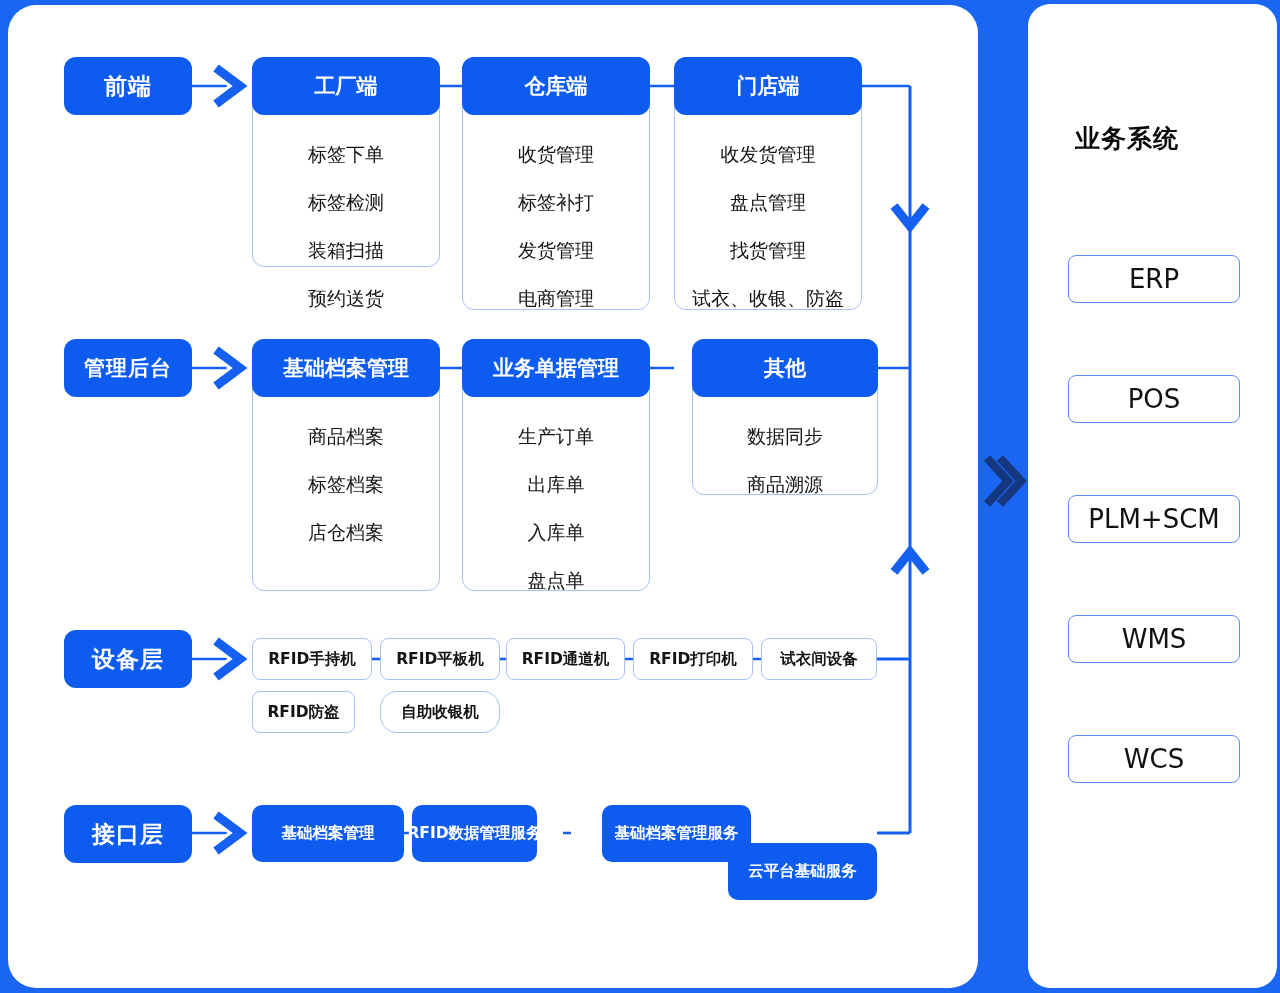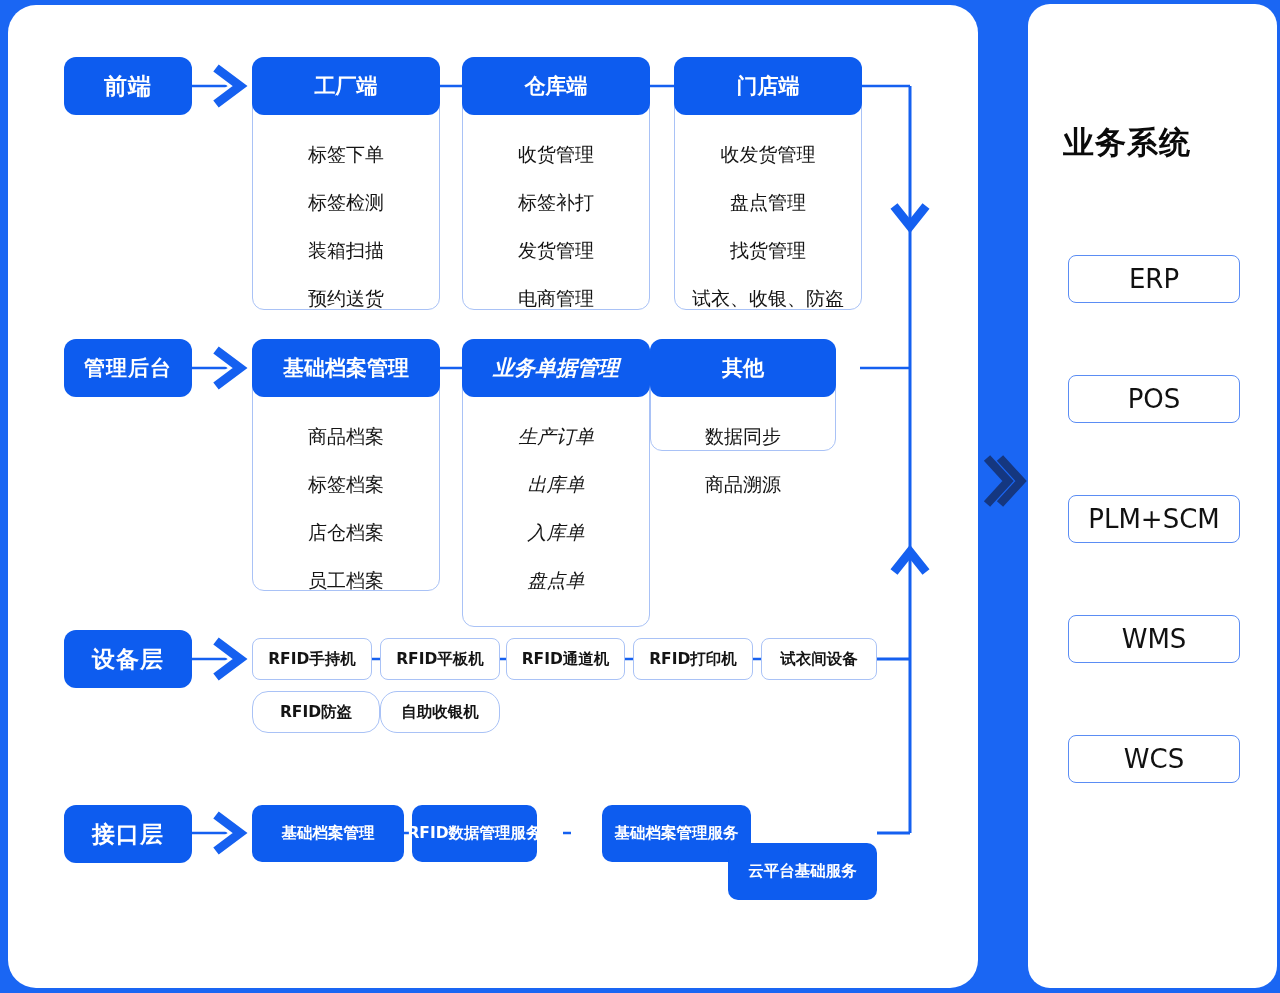--- a/index.html
+++ b/index.html
@@ -29,53 +29,53 @@
   .col .col-header{
     position:absolute;left:-1px;top:-1px;right:-1px;height:58px;border-radius:12px;
     background:#0D5CEF;color:#fff;font-weight:bold;font-size:21px;
     display:flex;align-items:center;justify-content:center;
   }
   .col .col-items{position:absolute;left:0;right:0;top:57px;padding-top:16px;}
   .col .item{
     height:48px;display:flex;align-items:center;justify-content:center;
     font-size:19px;color:#141414;white-space:nowrap;
   }
-  #col-factory{left:252px;top:57px;height:253px;}
+  #col-factory{left:252px;top:57px;height:210px;}
   #col-warehouse{left:462px;top:57px;height:253px;}
   #col-store{left:674px;top:57px;height:253px;}
   #col-archive{left:252px;top:339px;height:252px;}
-  #col-orders{left:462px;top:339px;height:288px;font-style:italic;}
-  #col-other{left:650px;top:339px;width:186px;height:112px;}
+  #col-orders{left:462px;top:339px;height:252px;}
+  #col-other{left:692px;top:339px;width:186px;height:156px;}
 
   .dev{
     position:absolute;height:42px;background:#fff;border:1px solid #A9C2F6;
     border-radius:8px;box-sizing:border-box;display:flex;align-items:center;
     justify-content:center;font-size:15.5px;font-weight:600;color:#141414;white-space:nowrap;
   }
   #dev-0{left:252px;top:638px;width:120px;}
   #dev-1{left:380px;top:638px;width:120px;}
   #dev-2{left:506px;top:638px;width:119px;}
   #dev-3{left:633px;top:638px;width:120px;}
   #dev-4{left:761px;top:638px;width:116px;}
-  #dev-5{left:252px;top:691px;width:128px;border-radius:16px;}
+  #dev-5{left:252px;top:691px;width:103px;}
   #dev-6{left:380px;top:691px;width:120px;border-radius:17px;}
 
   .svc{
     position:absolute;top:805px;height:57px;background:#0D5CEF;border-radius:10px;
     display:flex;align-items:center;justify-content:center;
     color:#fff;font-weight:bold;font-size:15.5px;white-space:nowrap;
   }
   #svc-0{left:252px;width:152px;}
   #svc-1{left:412px;width:125px;}
   #svc-2{left:558px;width:149px;margin-left:44px;}
   #svc-3{left:728px;width:149px;margin-top:38px;}
 
   #biz-title{
     position:absolute;left:1028px;top:122px;width:198px;text-align:center;
-    font-size:31px;font-weight:bold;color:#0a0a0a;letter-spacing:1px;
+    font-size:25px;font-weight:bold;color:#0a0a0a;letter-spacing:1px;
   }
   .sys{
     position:absolute;left:1068px;width:172px;height:48px;background:#fff;
     border:1.5px solid #5B8DF4;border-radius:8px;box-sizing:border-box;
     display:flex;align-items:center;justify-content:center;
     font-size:26px;color:#111;
   }
   #sys-0{top:255px;} #sys-1{top:375px;} #sys-2{top:495px;} #sys-3{top:615px;} #sys-4{top:735px;}
 
   #wires{position:absolute;left:0;top:0;pointer-events:none;}
@@ -163,21 +163,20 @@
     <div class="item">试衣、收银、防盗</div>
   </div>
 </div>
 
 <div class="col" id="col-archive">
   <div class="col-header">基础档案管理</div>
   <div class="col-items">
     <div class="item">商品档案</div>
     <div class="item">标签档案</div>
     <div class="item">店仓档案</div>
-    <div class="item">员工档案</div>
   </div>
 </div>
 <div class="col" id="col-orders">
   <div class="col-header">业务单据管理</div>
   <div class="col-items">
     <div class="item">生产订单</div>
     <div class="item">出库单</div>
     <div class="item">入库单</div>
     <div class="item">盘点单</div>
   </div>

